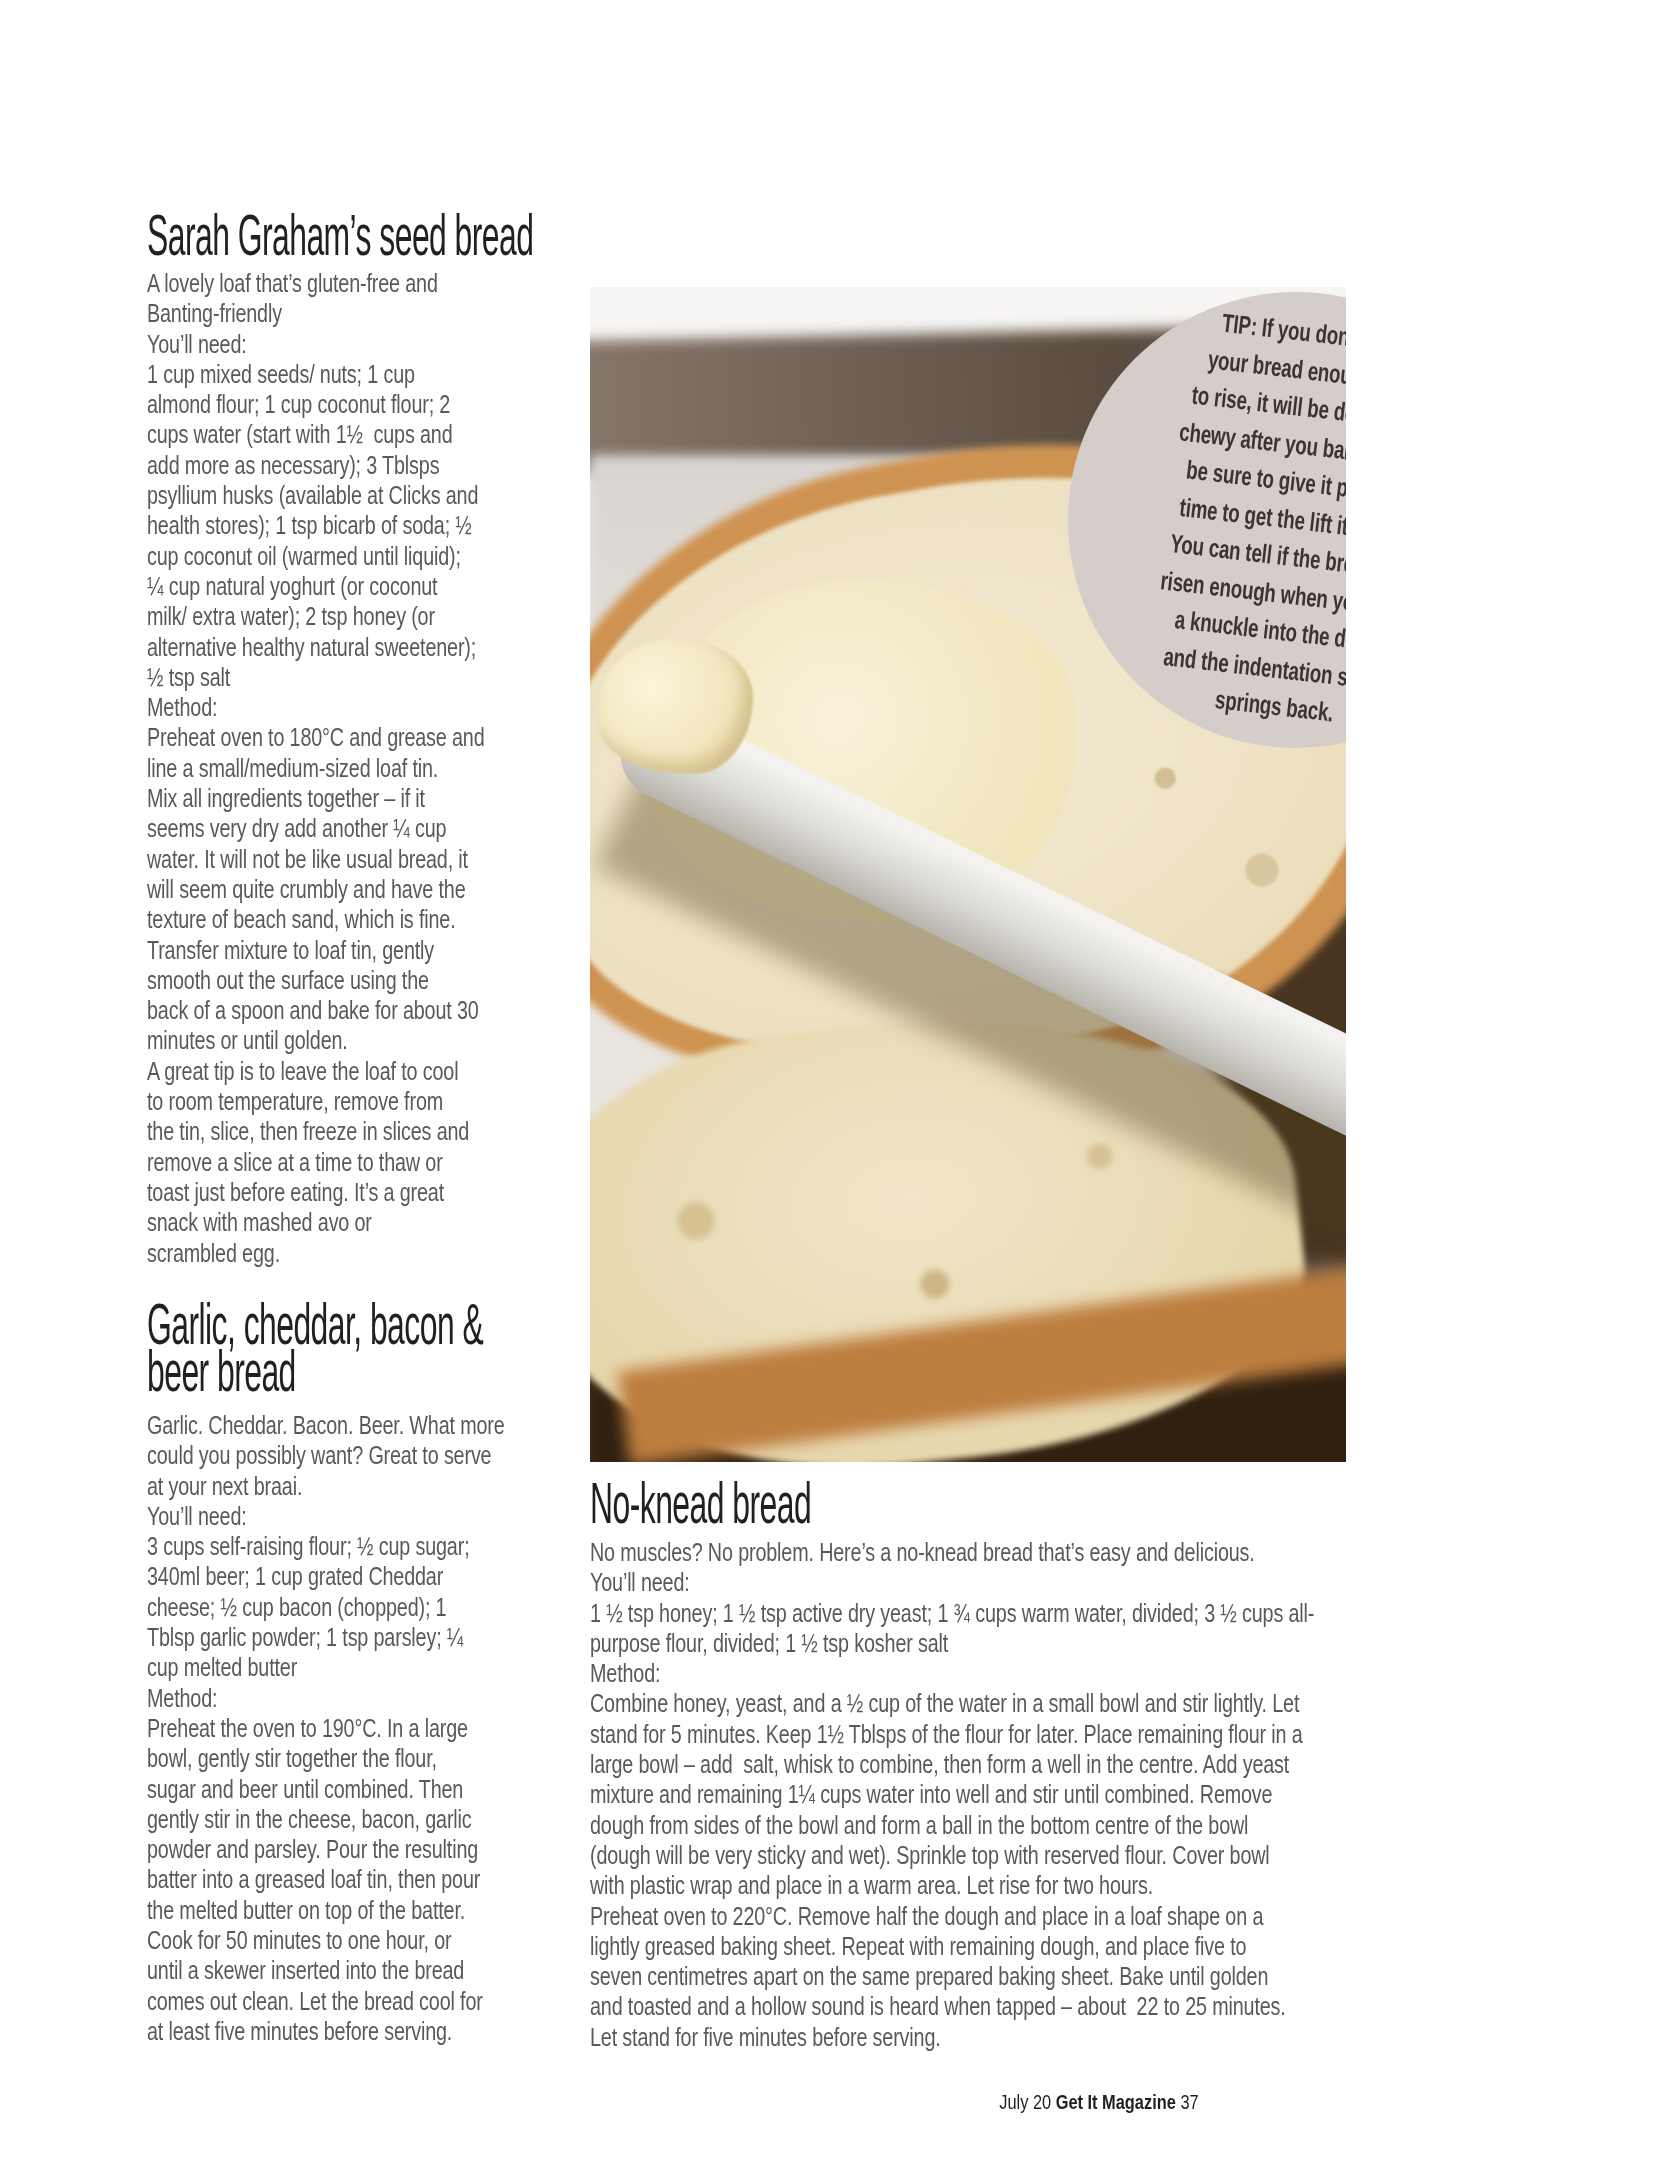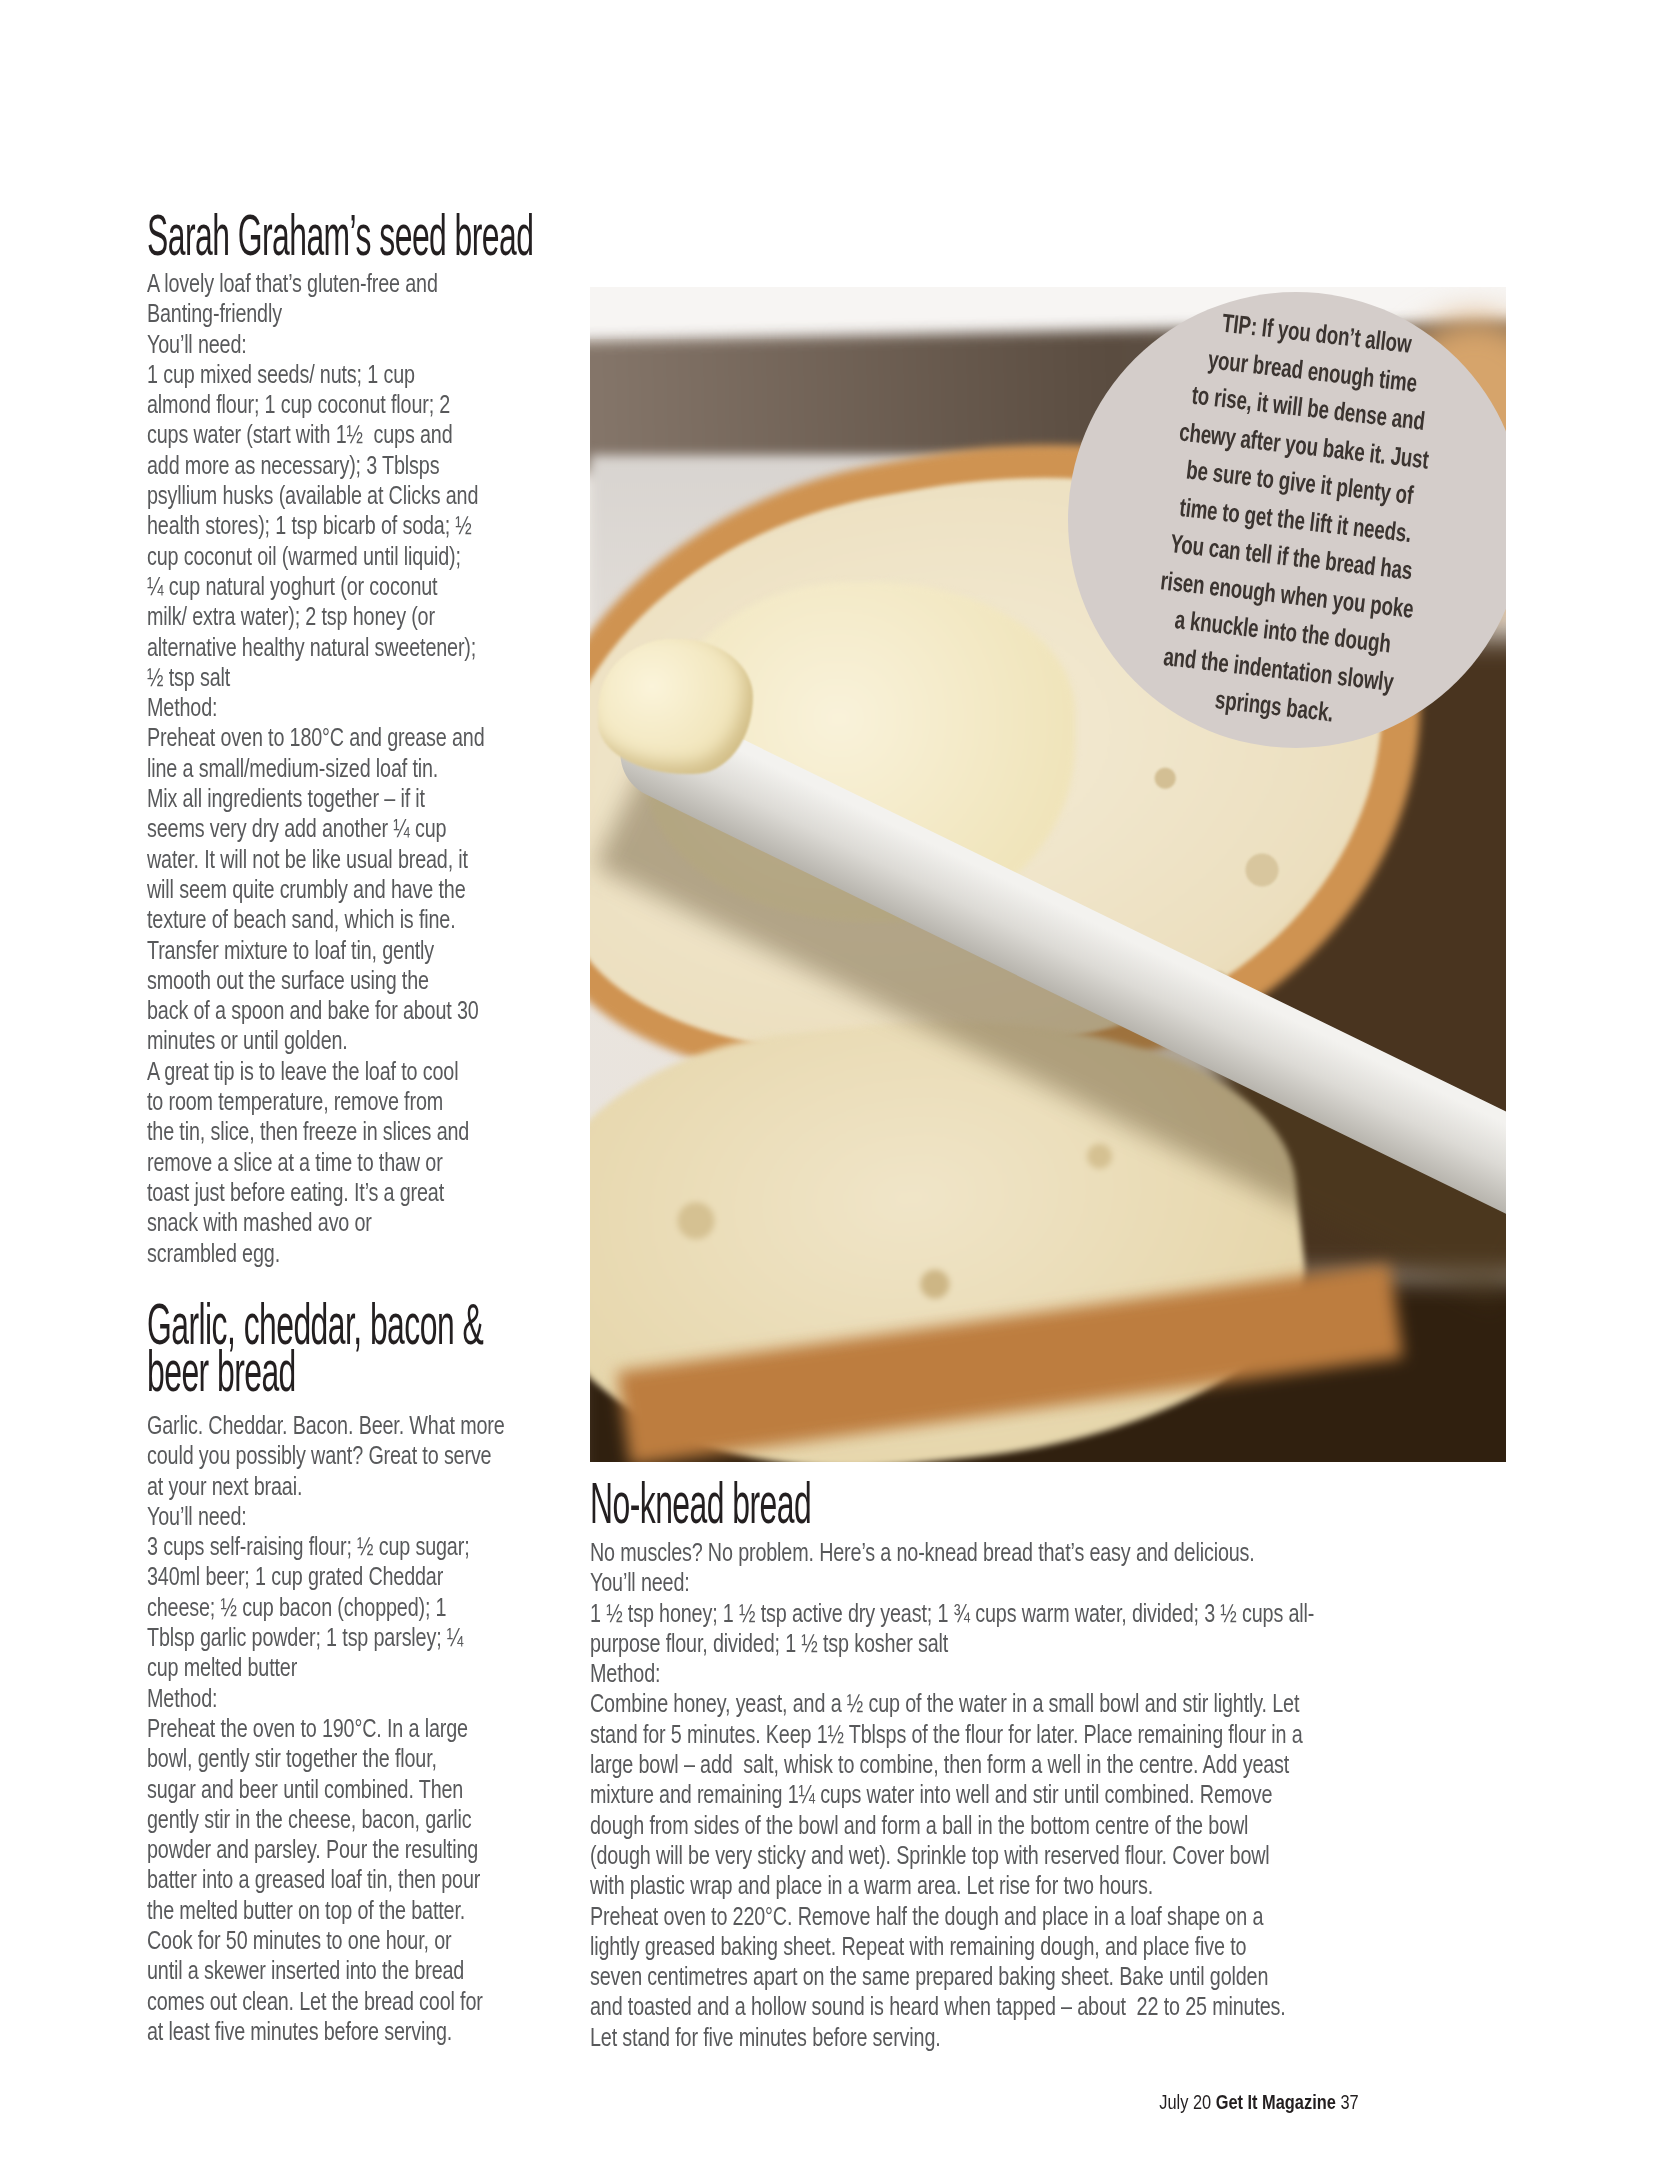--- a/index.html
+++ b/index.html
@@ -1,16 +1,16 @@
 <!DOCTYPE html>
 <html style="--tip-bubble-bg: #d4cdca; --tip-bubble-text: #3b3430; --heading-text: #231f20; --body-text: #58595b; --footer-text: #231f20;"><head>
 <meta charset="utf-8">
 <style>
   html,body{margin:0;padding:0;background:#ffffff;}
-  .page{position:relative;width:1506px;height:2165px;background:#fff;overflow:hidden;
+  .page{position:relative;width:1346px;height:2165px;background:#fff;overflow:hidden;
         font-family:"Liberation Sans", sans-serif;}
 
   
   .h-cond{position:absolute;margin:0;color:var(--heading-text,#231f20);
           font-weight:400;font-size:58px;line-height:46px;white-space:pre;
           transform:scaleX(.55);transform-origin:0 0;letter-spacing:-1px;}
   .h-two{line-height:47px;}
   .body-txt{position:absolute;margin:0;color:var(--body-text,#58595b);
             font-weight:400;font-size:26px;line-height:30.3px;white-space:pre;
             transform:scaleX(.76);transform-origin:0 0;letter-spacing:-0.2px;}

